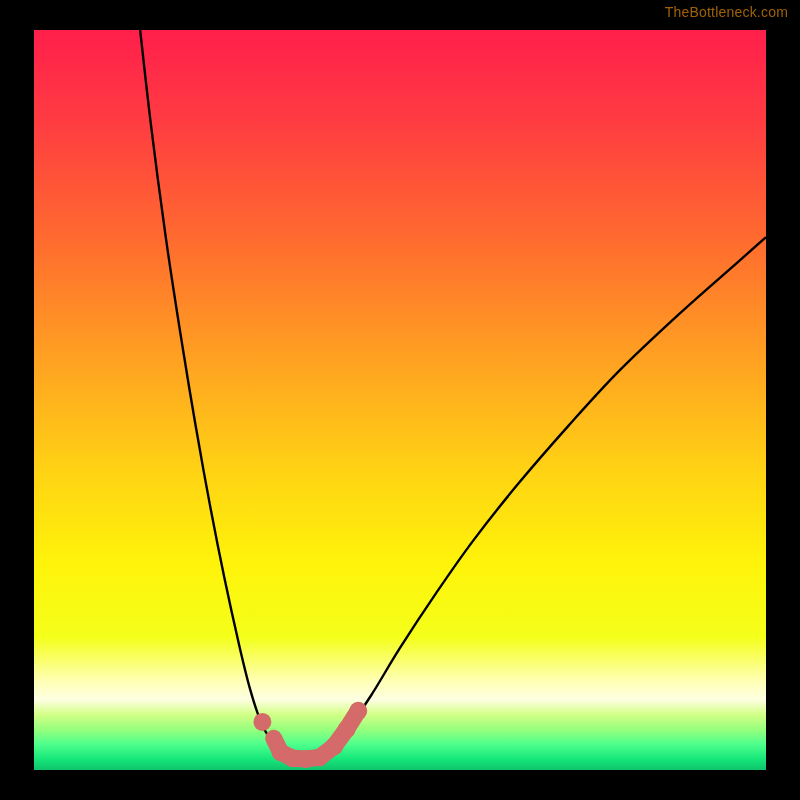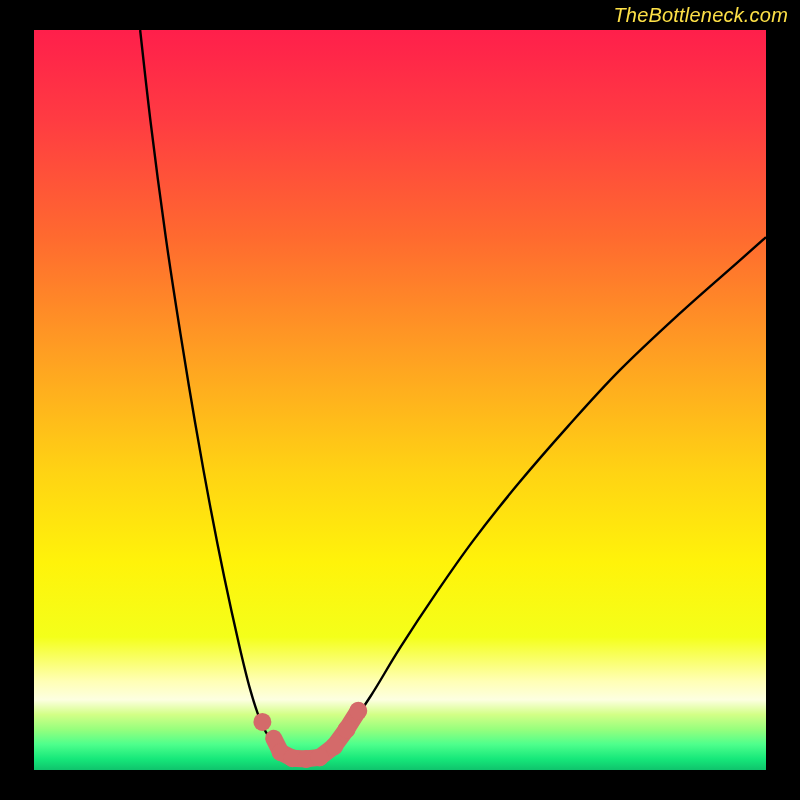--- a/index.html
+++ b/index.html
@@ -13,26 +13,25 @@
   .container {
     position: relative;
     width: 800px;
     height: 800px;
   }
   .watermark {
     position: absolute;
     top: 4px;
     right: 12px;
     font-family: Arial, Helvetica, sans-serif;
-    font-size: 20px;
+    font-size: 14px;
     font-weight: 500;
-    color: #fde047;
+    color: #a16207;
     letter-spacing: 0.2px;
     z-index: 10;
-    font-style: italic;
   }
   svg {
     display: block;
   }
 </style>
 </head>
 <body>
 <div class="container">
 
 <div class="watermark">TheBottleneck.com</div>

